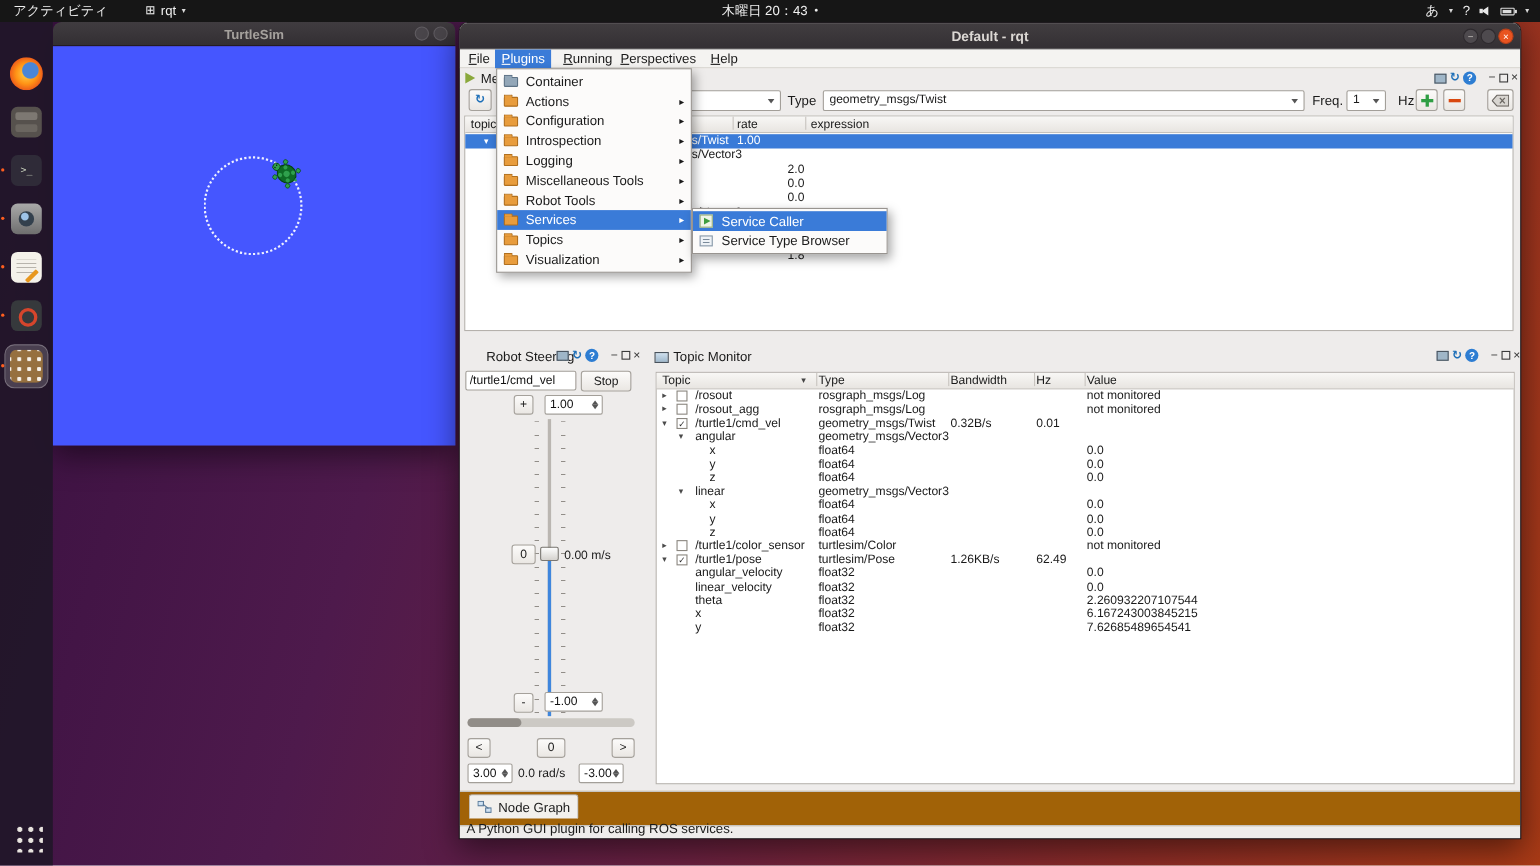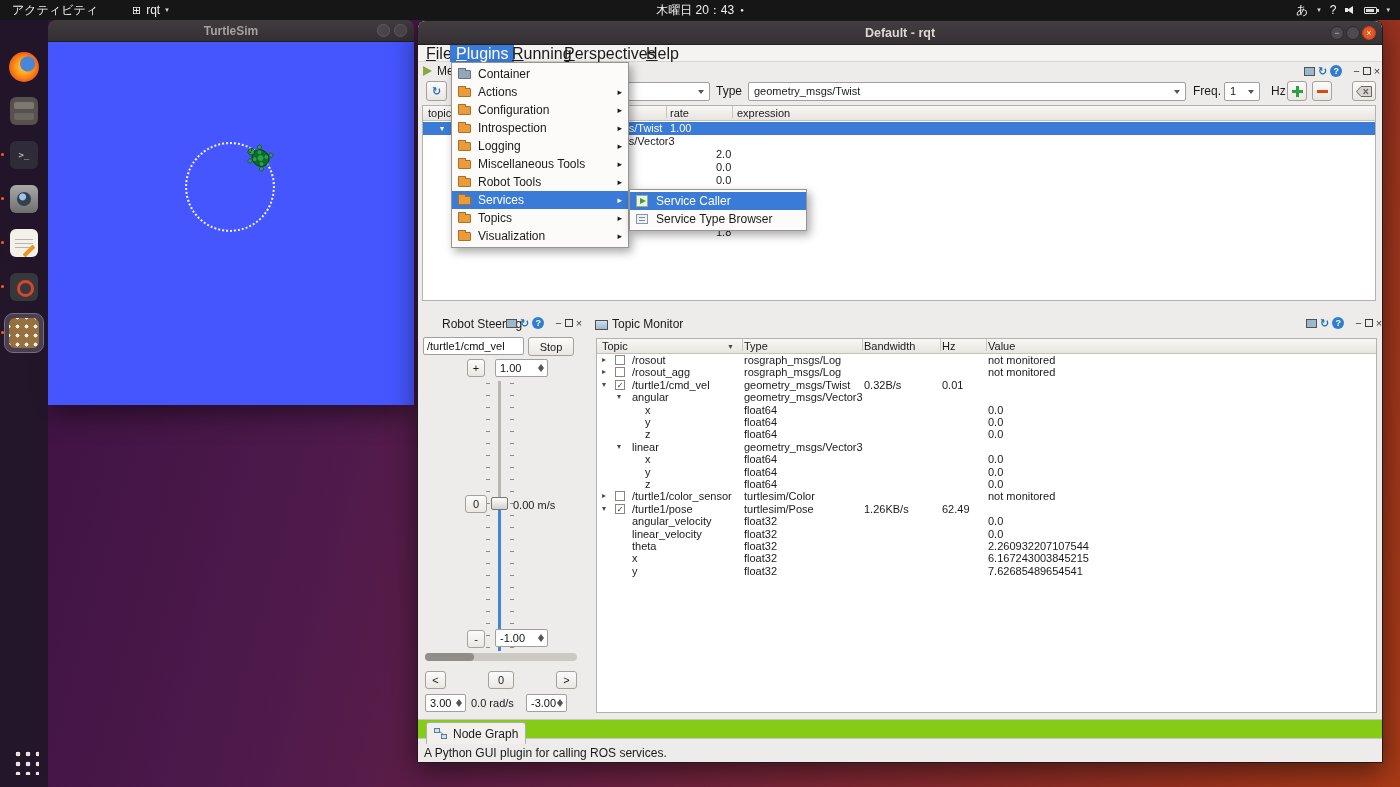--- a/index.html
+++ b/index.html
@@ -53,21 +53,21 @@
 .trail{position:absolute;left:137px;top:100px;width:90px;height:90px;border:2px dotted rgba(255,255,255,.92);border-radius:50%}
 .turtle{position:absolute;left:197px;top:101px;width:28px;height:28px;transform:rotate(-55deg)}
 
 .rqt-win{left:417px;top:20px;width:966px;height:743px;background:#eeeceb;z-index:10;border:1px solid #1e1a1e;overflow:hidden;font-size:11px}
 .rqt-bar{position:absolute;left:0;top:0;right:0;height:24px;background:linear-gradient(#413d40,#343034);border-bottom:1px solid #232023}
 .rqt-title{position:absolute;left:0;right:0;text-align:center;line-height:24px;font-size:12.5px;font-weight:bold;color:#dcd8d4}
 .wbtn{position:absolute;top:5px;width:14px;height:14px;border-radius:50%;font-size:9px;line-height:13px;text-align:center}
 .wbtn.min,.wbtn.max{background:#4e4a4e;border:1px solid #2e2a2e;color:#c8c4c0}
 .wbtn.close{background:#e95420;border:1px solid #b8401a;color:#fff}
 .menubar{position:absolute;left:0;top:24px;right:0;height:17px;background:#f4f3f1;border-bottom:1px solid #dad7d2}
-.mb{position:absolute;top:0;height:17px;line-height:17px;padding:0 6px;font-size:16px;color:#1a1a1a}
+.mb{position:absolute;top:0;height:17px;line-height:17px;padding:0 6px;font-size:12px;color:#1a1a1a}
 .mb::first-letter{text-decoration:underline}
 .mb.sel{background:#3a7bd8;color:#ffffff}
 
 .dctl{position:absolute;display:flex;align-items:center;gap:3px;z-index:2}
 .ic-screen{width:11px;height:9px;border:1px solid #4a5560;background:#9fb6c8}
 .ic-refresh{color:#1d6fb8;font-size:11px;font-weight:bold;line-height:11px}
 .ic-help{width:12px;height:12px;border-radius:50%;background:#2d7dd2;color:#fff;font-size:9px;line-height:12px;text-align:center;font-weight:bold}
 .ic-min{color:#3a3a3a;font-size:11px;margin-left:8px;line-height:11px}
 .ic-float{width:8px;height:8px;border:1px solid #3a3a3a}
 .ic-close{color:#3a3a3a;font-size:11px;line-height:11px}
@@ -126,21 +126,21 @@
 
 .tm-ticon{position:absolute;left:177px;top:299px;width:13px;height:10px;border:1px solid #48525c;background:linear-gradient(#cfe0ee,#9fb8cc)}
 .tm-title{position:absolute;left:194px;top:295px;height:17px;line-height:17px;font-size:12px}
 .tm-table{position:absolute;left:178px;top:317px;width:781px;height:375px;background:#fff;border:1px solid #b5b1ac}
 .tm-row{position:absolute;left:0;right:0;height:12.4px;font-size:11px;line-height:12.4px}
 .tcell{position:absolute;white-space:nowrap;line-height:12.4px}
 .texp2{position:absolute;font-size:8px;line-height:12.4px;color:#4a4a4a}
 .tcb2{position:absolute;top:1px;width:10px;height:10px;background:#fff;border:1px solid #8a867f;font-size:8px;line-height:9px;text-align:center;color:#2a2a2a}
 .sortind{position:absolute;font-size:7px;line-height:15px;color:#444}
 
-.ng-strip{position:absolute;left:0;top:698px;right:0;height:20px;background:#84cc16;border-top:1px solid #c8c4bf;border-bottom:1px solid #c8c4bf}
+.ng-strip{position:absolute;left:0;top:698px;right:0;height:32px;background:#a16207;border-top:1px solid #c8c4bf;border-bottom:1px solid #c8c4bf}
 .ng-tab{position:absolute;left:8px;top:2px;width:100px;height:22px;background:#f2f0ed;border:1px solid #b2aea9;border-bottom:none;border-radius:3px 3px 0 0;display:flex;align-items:center;gap:6px;padding-left:7px;font-size:12px}
 .statusbar{position:absolute;left:0;top:722px;right:0;height:21px;font-size:12px;padding:3px 6px;color:#1a1a1a}
 </style>
 </head>
 <body>
 
 <div class="screen">
 
   <div class="topbar">
     <span class="activities">アクティビティ</span>

